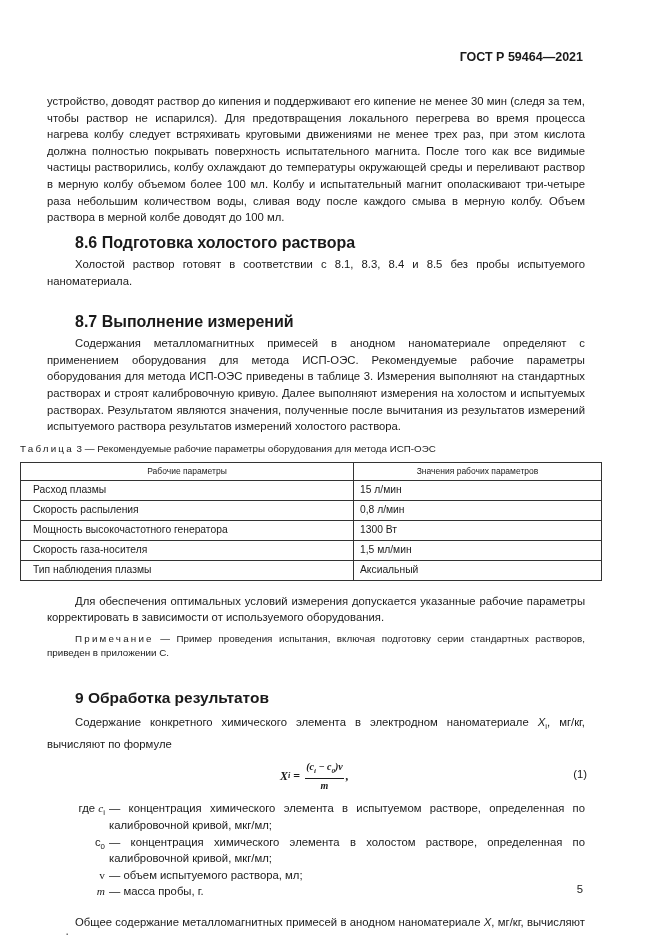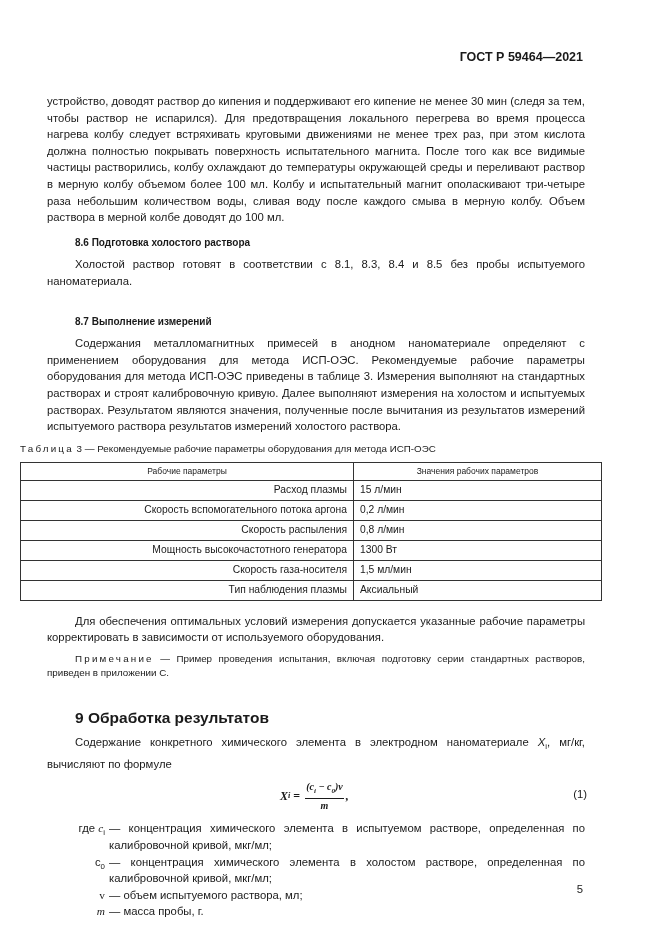--- a/index.html
+++ b/index.html
@@ -10,33 +10,33 @@
   .page-header {
     position: absolute; top: 50px; right: 78px;
     font-weight: bold; font-size: 12.5px; letter-spacing: 0;
   }
   .content {
     position: absolute; left: 47px; top: 93px; width: 538px;
     font-size: 11.3px; line-height: 16.6px;
   }
   p { margin: 0; text-align: justify; }
   .indent { text-indent: 28px; }
-  .h3 { font-weight: bold; margin-left: 28px; font-size: 10px; }
+  .h3 { font-weight: bold; margin-left: 28px; font-size: 16px; }
   .h2 { font-weight: bold; margin-left: 28px; font-size: 15.5px; line-height: 20px; }
   .small { font-size: 9.8px; line-height: 14px; }
   .spaced { letter-spacing: 2.2px; }
   table {
     border-collapse: collapse; width: 582px; margin-left: -27px;
     font-size: 10.3px;
     border-radius: 16px;
   }
   th, td { border: 1px solid #333; padding: 0 6px; height: 19px; }
   th { font-weight: normal; font-size: 8.5px; height: 17px; }
   td.val { }
-  td.param { text-align: right; padding-left: 12px; }
+  td.param { text-align: left; padding-left: 12px; }
   .formula {
     position: relative; height: 40px; margin: 6px 0 0 0;
   }
   .formula .expr {
     position: absolute; left: 233px; top: 2px;
     font-family: "Liberation Serif", serif; font-style: italic; font-weight: bold;
     font-size: 12px; display: flex; align-items: center;
   }
   .frac { display: inline-flex; flex-direction: column; align-items: center; margin: 0 2px; }
   .frac .num { border-bottom: 1px solid #1a1a1a; padding: 0 1px; font-size: 10px; line-height: 13px; text-align: center; }
@@ -73,24 +73,20 @@
     <thead>
       <tr>
         <th style="width:320px">Рабочие параметры</th>
         <th>Значения рабочих параметров</th>
       </tr>
     </thead>
     <tbody>
       <tr>
           <td class="param">Расход плазмы</td>
           <td class="val">15 л/мин</td>
-        </tr>
-      <tr>
-          <td class="param">Скорость вспомогательного потока аргона</td>
-          <td class="val">0,2 л/мин</td>
         </tr>
       <tr>
           <td class="param">Скорость распыления</td>
           <td class="val">0,8 л/мин</td>
         </tr>
       <tr>
           <td class="param">Мощность высокочастотного генератора</td>
           <td class="val">1300 Вт</td>
         </tr>
       <tr>

